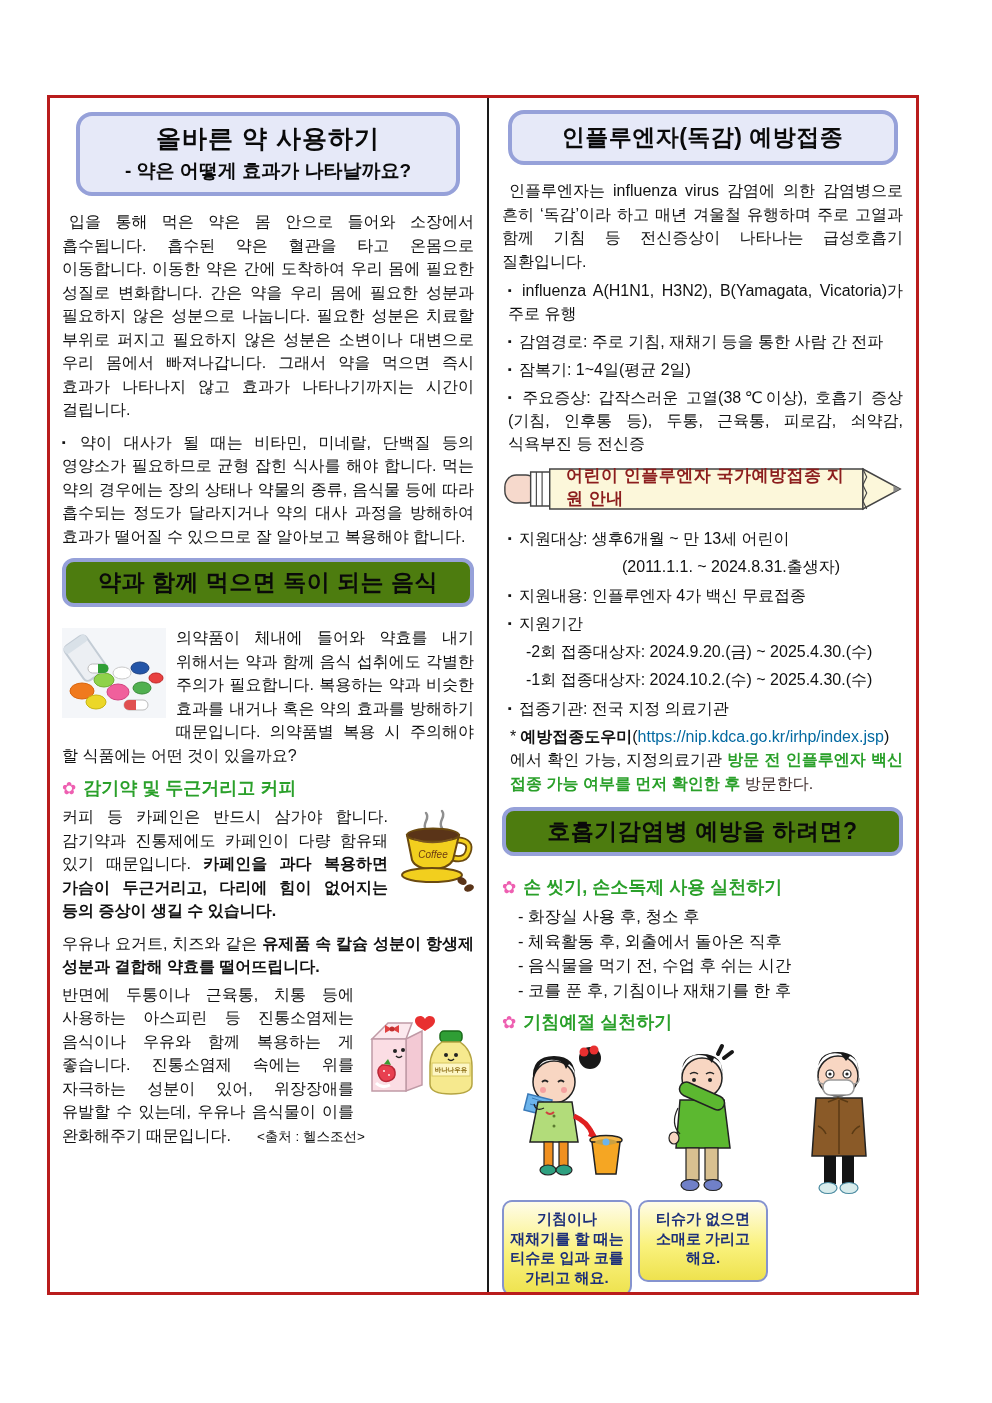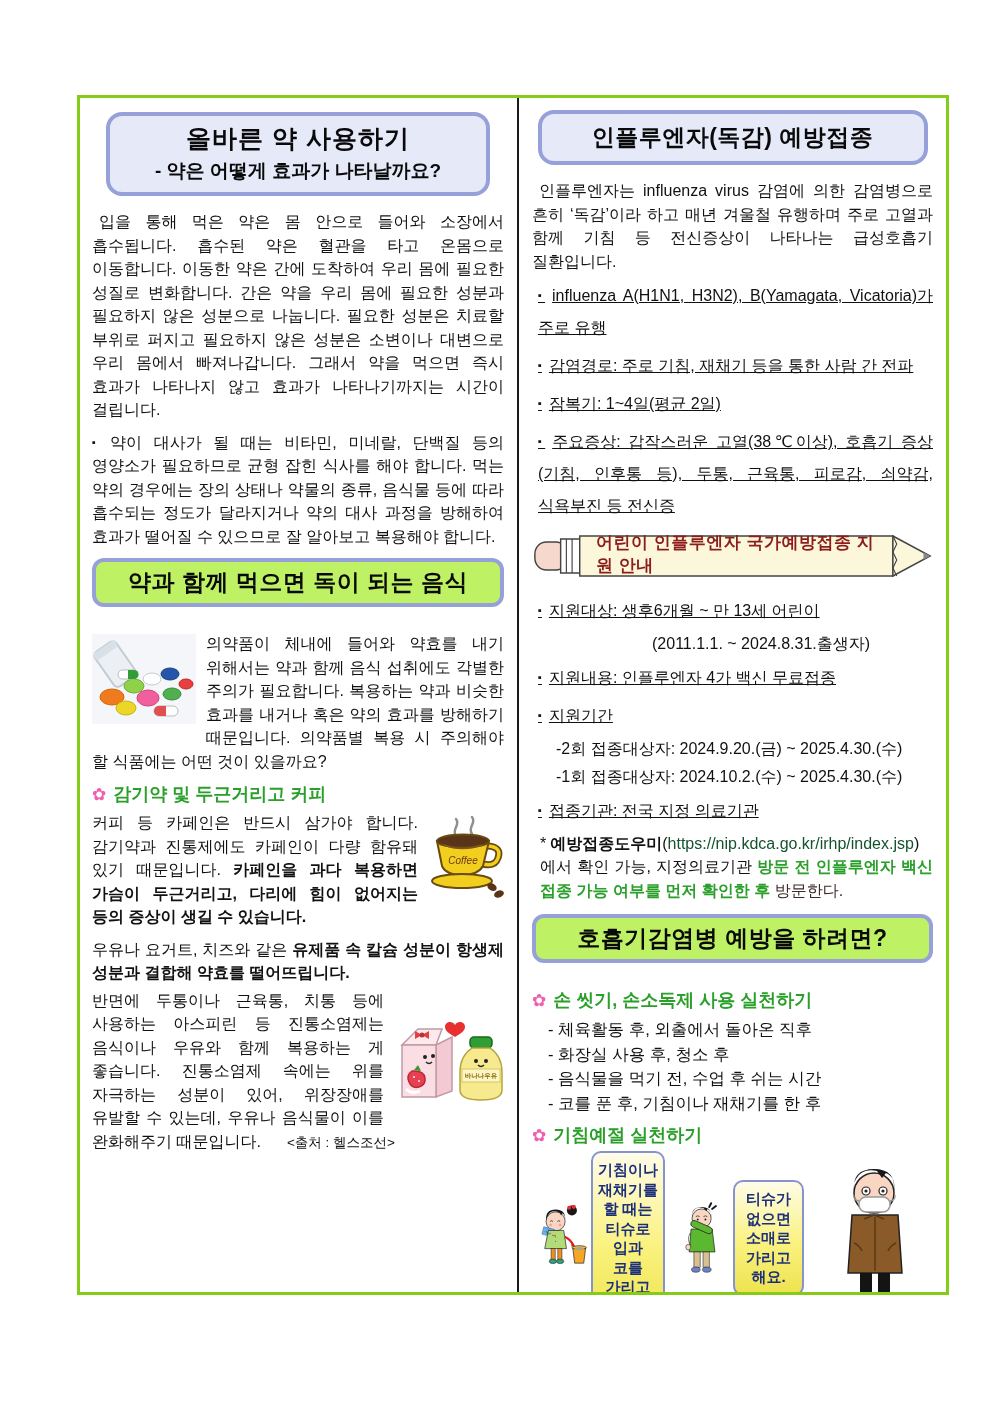--- a/index.html
+++ b/index.html
@@ -1,68 +1,68 @@
 <!DOCTYPE html>
 <html><head>
 <meta charset="utf-8">
 <style>
   html,body{margin:0;padding:0;background:#ffffff;}
   .sheet{position:relative;width:992px;height:1403px;background:#ffffff;overflow:hidden;
          font-family:"Liberation Sans","DejaVu Sans",sans-serif;color:#111;}
-  .content-box{position:absolute;left:77px;top:95px;width:872px;height:1200px;
-               border:3px solid #84cc16;box-sizing:border-box;display:flex;background:#fff;}
+  .content-box{position:absolute;left:47px;top:95px;width:872px;height:1200px;
+               border:3px solid #b91c1c;box-sizing:border-box;display:flex;background:#fff;}
   .col{box-sizing:border-box;overflow:hidden;height:100%;}
   .col-left{width:439px;border-right:2px solid #1a1a1a;padding:10px 13px 6px 12px;}
   .col-right{flex:1;padding:10px 13px 6px 13px;}
 
   .title-box{border:4px solid #96a1d9;background:#e6e9f8;border-radius:16px;text-align:center;
              font-weight:bold;color:#0a0a0a;}
   .lt-box{width:364px;margin:4px auto 14px;padding:6px 6px 8px;}
   .title-main{font-size:25px;letter-spacing:1px;}
   .title-sub{font-size:19px;margin-top:3px;}
   .rt-box{width:378px;margin:2px auto 14px;padding:8px 2px;font-size:23px;letter-spacing:0.5px;}
-  .section-box{border:4px solid #96a1d9;background:#bef264;border-radius:12px;font-weight:bold;
-               font-size:23px;text-align:center;padding:5px 2px;margin:2px 0 25px;color:#0a0a0a;letter-spacing:0.5px;}
+  .section-box{border:4px solid #96a1d9;background:#4d7c0f;border-radius:12px;font-weight:bold;
+               font-size:23px;text-align:center;padding:5px 2px;margin:2px 0 19px;color:#0a0a0a;letter-spacing:0.5px;}
 
   .para{font-size:16px;line-height:23.5px;text-align:justify;margin:0 0 9px;word-break:keep-all;}
   .indent{text-indent:7px;}
   .bullet{font-size:16px;line-height:23.5px;text-align:justify;margin:0 0 10px;word-break:keep-all;}
   .sq{font-size:11px;vertical-align:2px;margin-right:7px;}
   b.seg{font-weight:bold;}
 
   .green-head{color:#2aa02a;font-weight:bold;font-size:18px;margin:8px 0 5px;}
   .flower{color:#ee5fb1;margin-right:7px;font-size:17px;}
 
   .img-left{float:left;margin:2px 10px 2px 0;}
   .img-right{float:right;margin:4px 0 2px 8px;}
   .clearfix::after{content:"";display:block;clear:both;}
   .src{font-size:13.5px;margin-left:26px;white-space:nowrap;}
 
   
-  .rb{font-size:16px;line-height:32px;margin:0 0 5px;padding-left:6px;text-align:justify;word-break:keep-all;text-decoration:underline;}
+  .rb{font-size:16px;line-height:23px;margin:0 0 5px;padding-left:6px;text-align:justify;word-break:keep-all;}
   .rb-sub{font-size:16px;line-height:23.5px;margin:0 0 5px;padding-left:120px;}
   .rb-period{font-size:16px;line-height:23.5px;margin:0 0 5px;padding-left:24px;}
 
   .banner{position:relative;height:54px;margin:7px 0 11px;}
   .banner svg{position:absolute;inset:0;width:100%;height:100%;}
   .banner-label{position:absolute;left:64px;right:48px;top:0;bottom:4px;display:flex;align-items:center;
                 justify-content:center;font-weight:bold;font-size:17px;color:#8c1d1d;letter-spacing:0.5px;}
 
   .note{font-size:16px;line-height:23.5px;margin:4px 0 12px;padding-left:8px;text-align:justify;word-break:keep-all;}
   .note .star{margin-right:4px;}
   .note .lbl{font-weight:bold;}
-  .note .lnk{color:#14532d;text-decoration:none;}
+  .note .lnk{color:#0369a1;text-decoration:none;}
   .note .grn{color:#2aa02a;font-weight:bold;}
   .note .end{font-weight:normal;color:#3c2a2a;}
 
   .dash{font-size:16.5px;line-height:24.5px;padding-left:16px;word-break:keep-all;}
   .dash-list{margin:2px 0 8px;}
 
   .tips{display:flex;justify-content:space-between;gap:6px;margin-top:8px;}
-  .tip{width:133px;display:flex;align-items:center;}
+  .tip{width:133px;display:flex;flex-direction:column;align-items:center;}
   .tip svg{display:block;}
   .cap{border:2px solid #8593cf;border-radius:10px;width:100%;box-sizing:border-box;
        background:linear-gradient(180deg,#fffce8 0%,#faf27e 55%,#eee24e 100%);
        color:#1c2f7a;font-weight:bold;font-size:15px;line-height:19.5px;padding:7px 5px;
        text-align:center;min-height:82px;margin-top:-4px;word-break:keep-all;}
 </style>
 </head>
 <body>
 
 <div class="sheet">
@@ -230,22 +230,22 @@
       </div>
 
       <div class="section-box">
         <span>호흡기감염병 예방을 하려면?</span>
       </div>
 
       <div class="green-head">
         <span class="flower">✿</span><span>손 씻기, 손소독제 사용 실천하기</span>
       </div>
       <div class="dash-list">
+        <div class="dash">- 화장실 사용 후, 청소 후</div>
         <div class="dash">- 체육활동 후, 외출에서 돌아온 직후</div>
-        <div class="dash">- 화장실 사용 후, 청소 후</div>
         <div class="dash">- 음식물을 먹기 전, 수업 후 쉬는 시간</div>
         <div class="dash">- 코를 푼 후, 기침이나 재채기를 한 후</div>
       </div>
 
       <div class="green-head">
         <span class="flower">✿</span><span>기침예절 실천하기</span>
       </div>
 
       <div class="tips">
 

